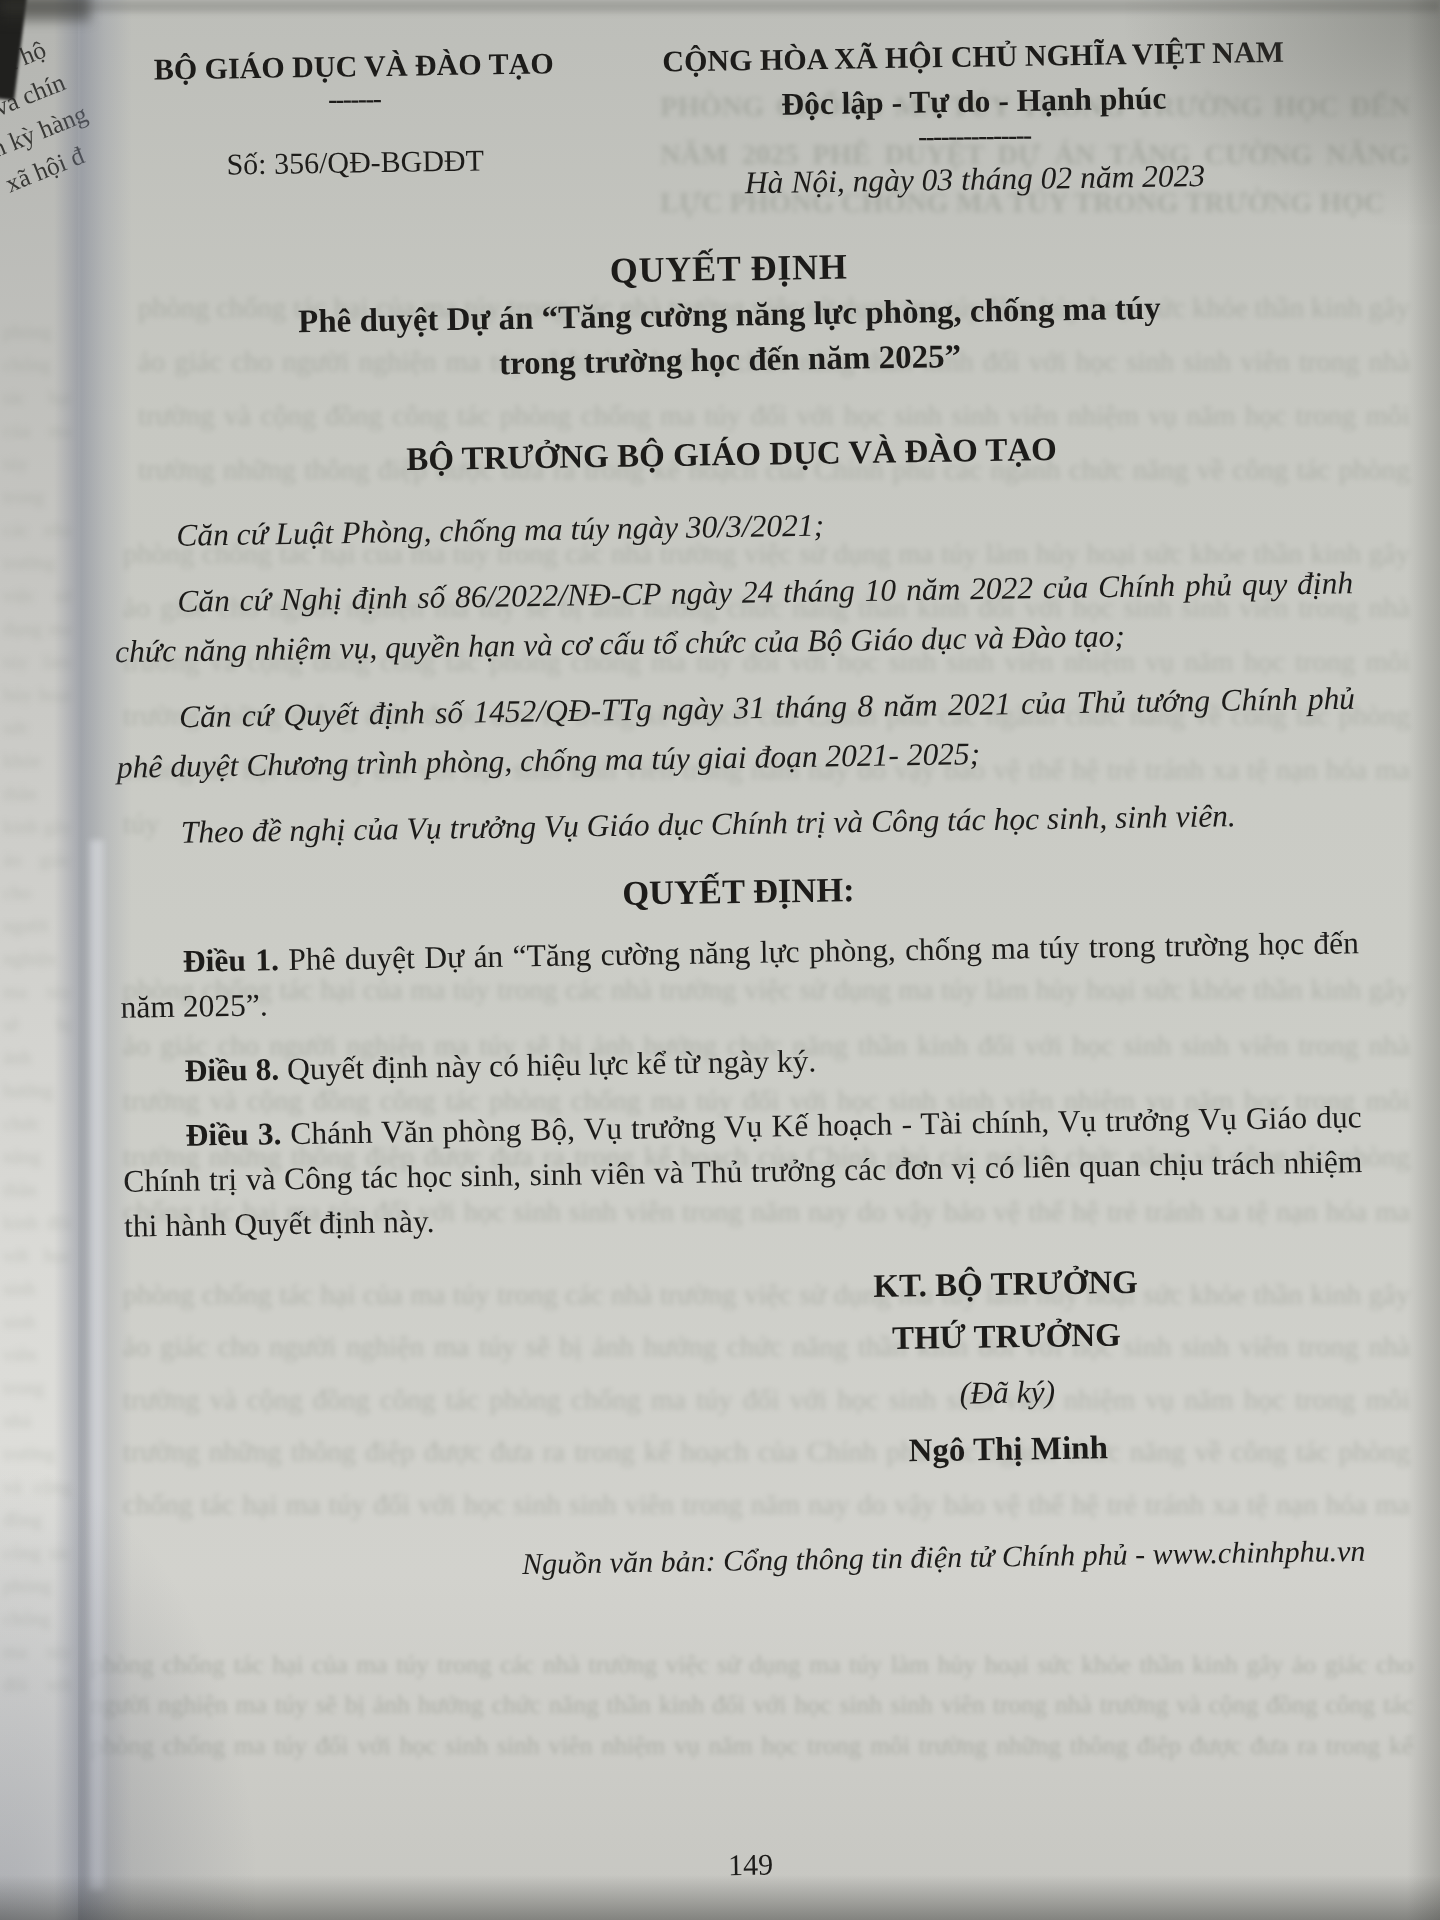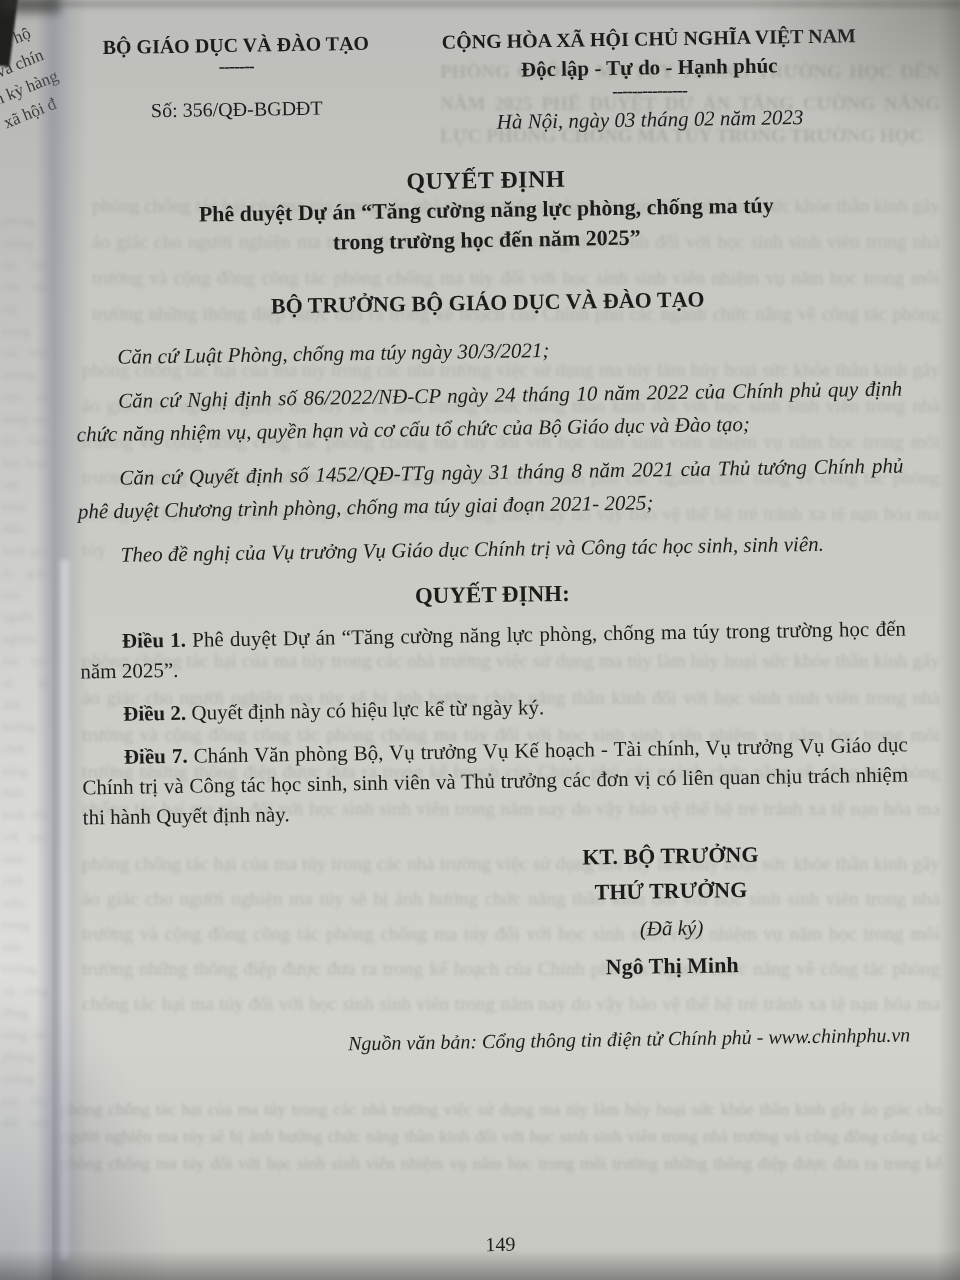--- a/index.html
+++ b/index.html
@@ -121,22 +121,22 @@
       <p>Căn cứ Luật Phòng, chống ma túy ngày 30/3/2021;</p>
       <p>Căn cứ Nghị định số 86/2022/NĐ-CP ngày 24 tháng 10 năm 2022 của Chính phủ quy định chức năng nhiệm vụ, quyền hạn và cơ cấu tổ chức của Bộ Giáo dục và Đào tạo;</p>
       <p>Căn cứ Quyết định số 1452/QĐ-TTg ngày 31 tháng 8 năm 2021 của Thủ tướng Chính phủ phê duyệt Chương trình phòng, chống ma túy giai đoạn 2021- 2025;</p>
       <p>Theo đề nghị của Vụ trưởng Vụ Giáo dục Chính trị và Công tác học sinh, sinh viên.</p>
     </div>
 
     <div class="decision-heading">QUYẾT ĐỊNH:</div>
 
     <div class="articles">
       <p><b>Điều 1.</b> <span>Phê duyệt Dự án “Tăng cường năng lực phòng, chống ma túy trong trường học đến năm 2025”.</span></p>
-      <p><b>Điều 2.</b> <span>Quyết định này có hiệu lực kể từ ngày ký.</span></p>
-      <p><b>Điều 7.</b> <span>Chánh Văn phòng Bộ, Vụ trưởng Vụ Kế hoạch - Tài chính, Vụ trưởng Vụ Giáo dục Chính trị và Công tác học sinh, sinh viên và Thủ trưởng các đơn vị có liên quan chịu trách nhiệm thi hành Quyết định này.</span></p>
+      <p><b>Điều 8.</b> <span>Quyết định này có hiệu lực kể từ ngày ký.</span></p>
+      <p><b>Điều 3.</b> <span>Chánh Văn phòng Bộ, Vụ trưởng Vụ Kế hoạch - Tài chính, Vụ trưởng Vụ Giáo dục Chính trị và Công tác học sinh, sinh viên và Thủ trưởng các đơn vị có liên quan chịu trách nhiệm thi hành Quyết định này.</span></p>
     </div>
 
     <div class="signature">
       <div class="sig-kt">KT. BỘ TRƯỞNG</div>
       <div class="sig-title">THỨ TRƯỞNG</div>
       <div class="sig-signed">(Đã ký)</div>
       <div class="sig-name">Ngô Thị Minh</div>
     </div>
 
     <div class="source">Nguồn văn bản: Cổng thông tin điện tử Chính phủ - www.chinhphu.vn</div>

